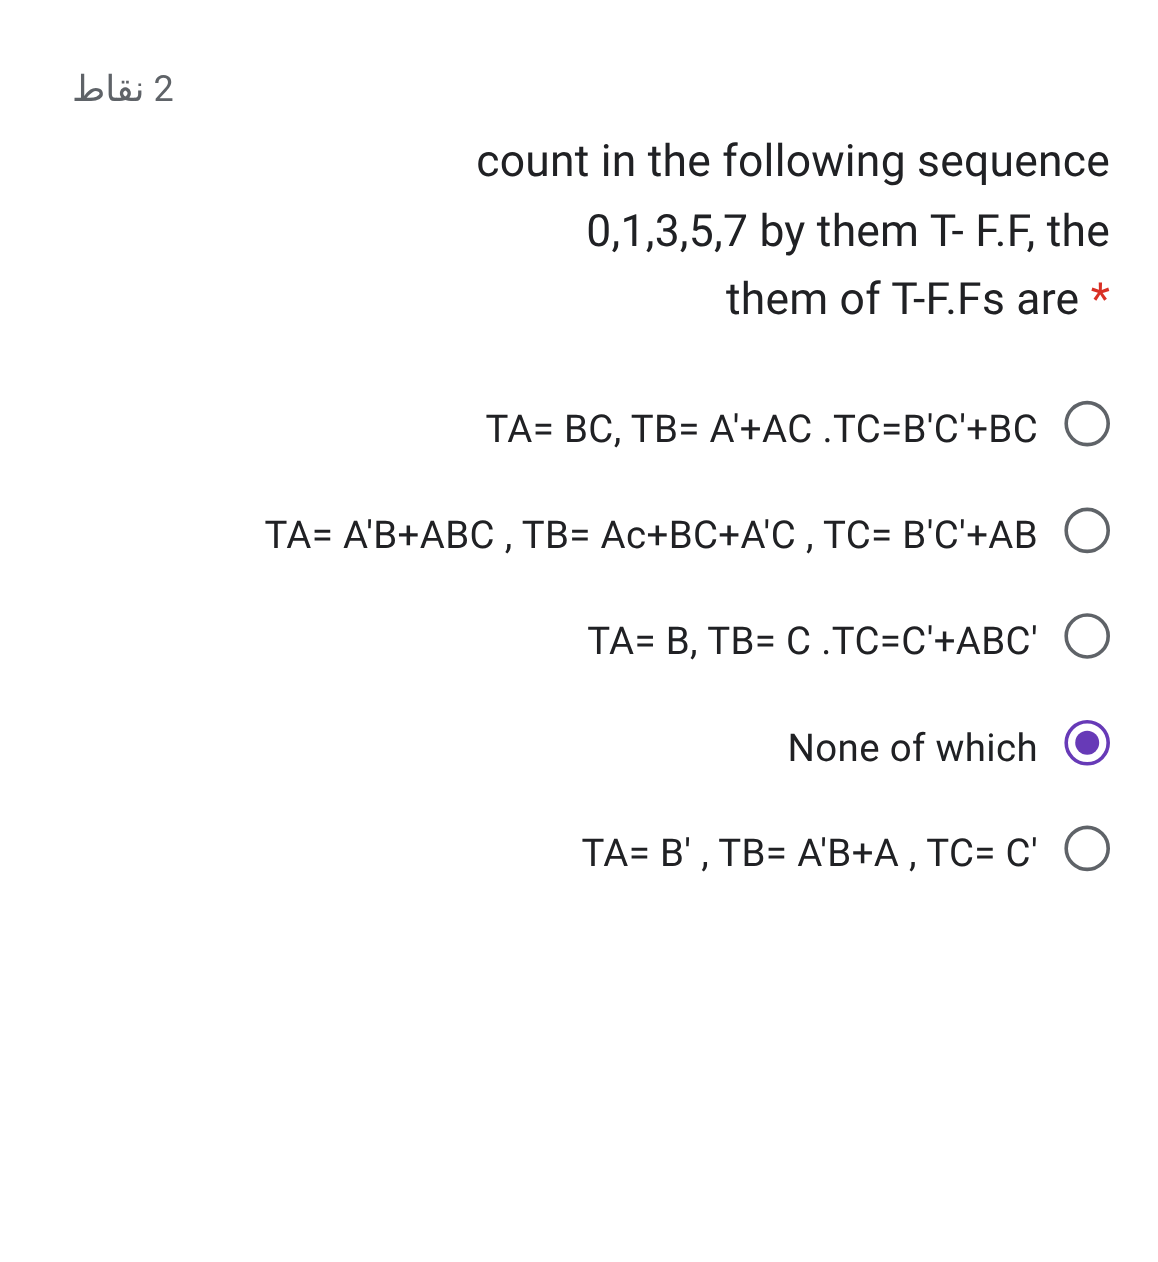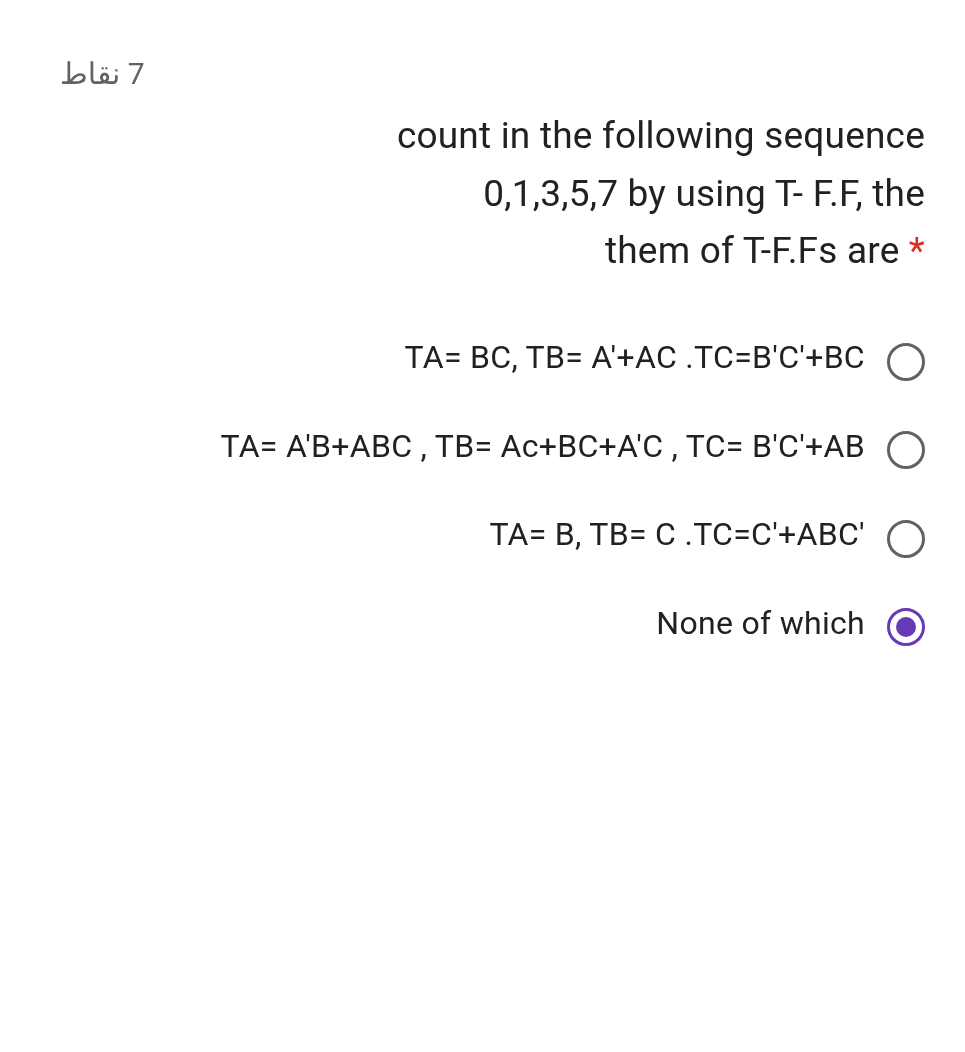--- a/index.html
+++ b/index.html
@@ -37,21 +37,21 @@
   .required { color: #d93025; }
   .options {
     display: flex;
     flex-direction: column;
     gap: 42px;
     padding-left: 20px;
   }
   .option {
     display: flex;
     flex-direction: row-reverse;
-    align-items: flex-end;
+    align-items: flex-start;
     gap: 22px;
     cursor: pointer;
   }
   .option-label {
     font-size: 32px;
     color: #202124;
     text-align: right;
     flex: 1;
     line-height: 1.45;
     letter-spacing: 0.3px;
@@ -81,25 +81,25 @@
 </style>
 </head>
 <body>
 
 <div class="question-block">
 
   <div class="question-header">
     <div class="question-text">
       <br>
       <span>count in the following sequence</span><br>
-      <span>0,1,3,5,7 by using T- F.F, the</span><br>
+      <span>0,1,3,5,7 by them T- F.F, the</span><br>
       <span>them of T-F.Fs are</span>
       <span class="required">*</span>
     </div>
-    <div class="points">7 نقاط</div>
+    <div class="points">2 نقاط</div>
   </div>
 
   <div class="options">
 
     <div class="option">
       <div class="radio"></div>
       <div class="option-label">TA= BC, TB= A'+AC .TC=B'C'+BC</div>
     </div>
 
     <div class="option">
@@ -110,16 +110,20 @@
     <div class="option">
       <div class="radio"></div>
       <div class="option-label">TA= B, TB= C .TC=C'+ABC'</div>
     </div>
 
     <div class="option">
       <div class="radio selected"></div>
       <div class="option-label">None of which</div>
     </div>
 
+    <div class="option">
+      <div class="radio"></div>
+      <div class="option-label">TA= B' , TB= A'B+A , TC= C'</div>
+    </div>
 
   </div>
 
 </div>
 
 </body></html>

